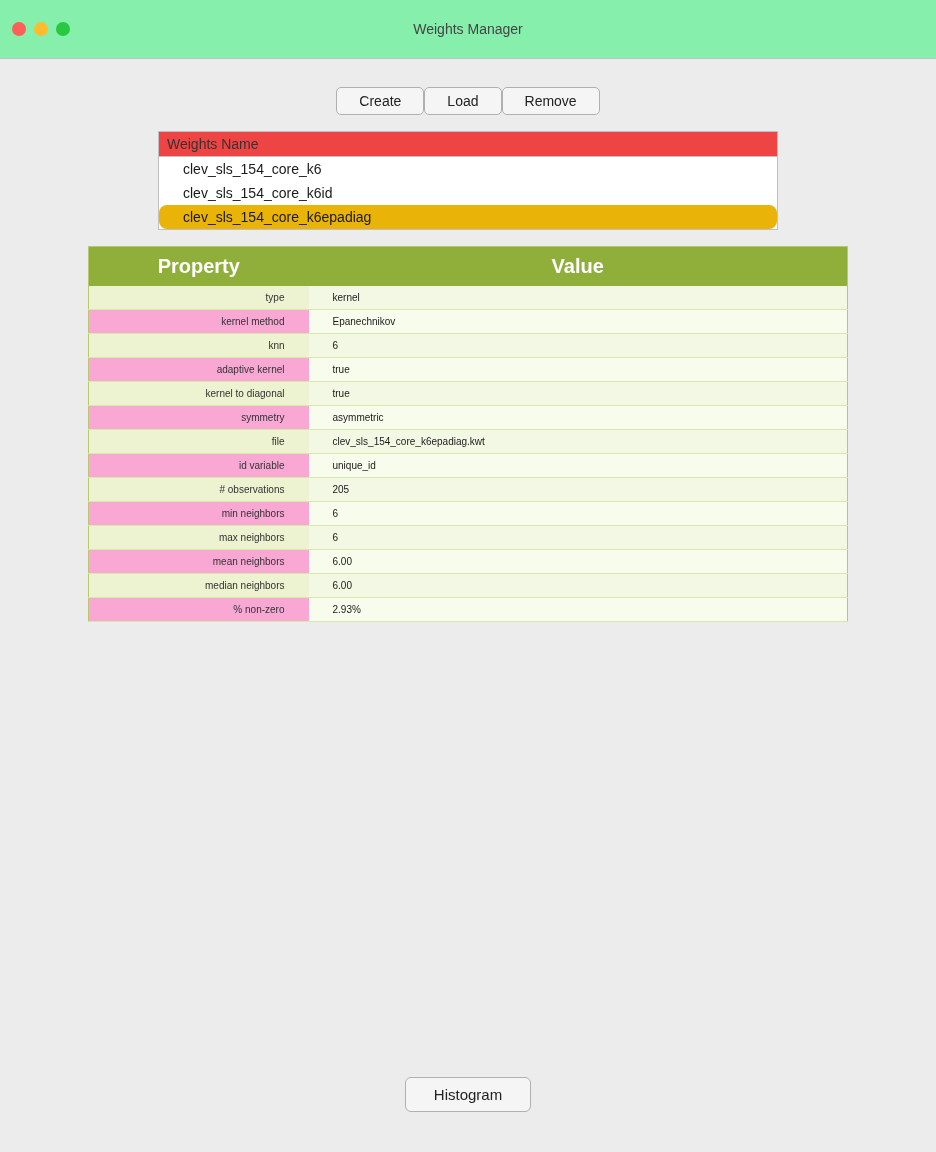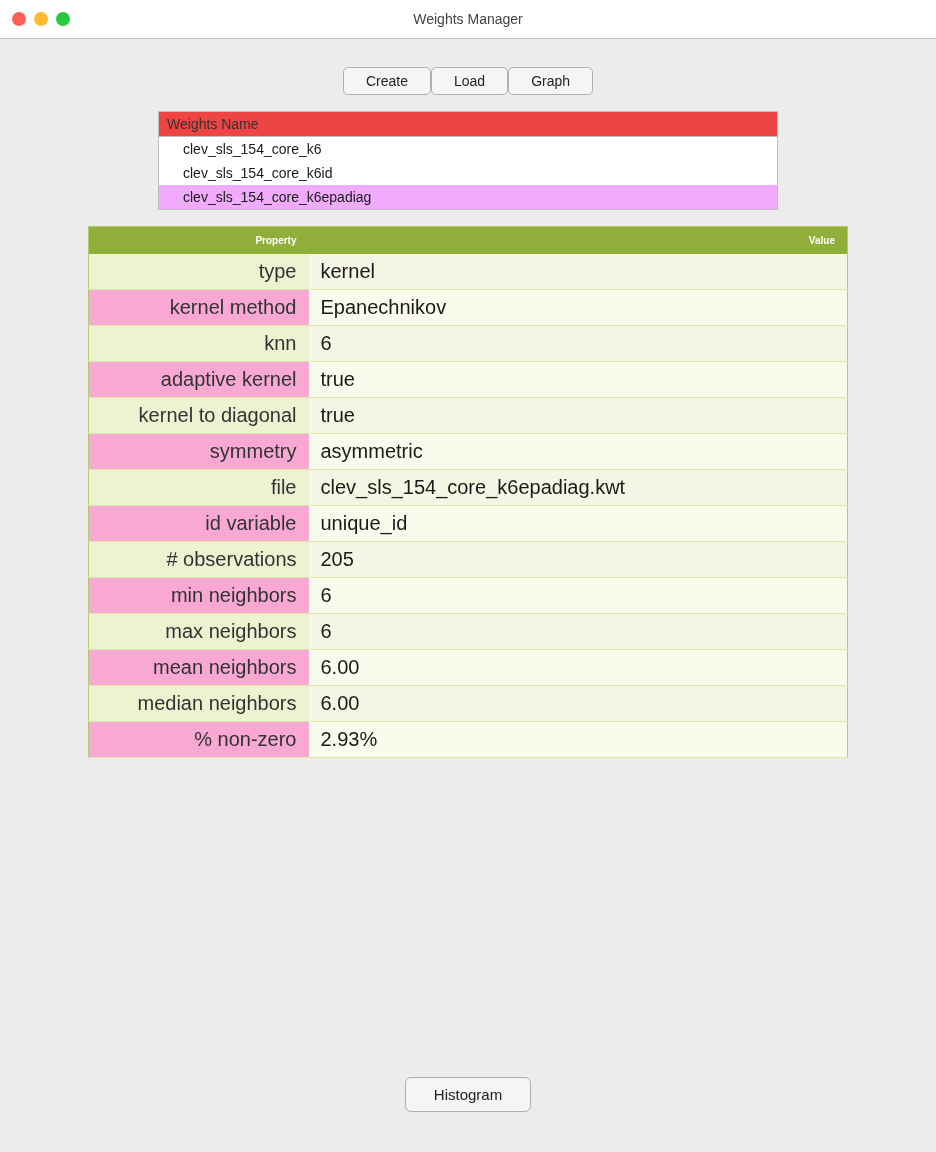--- a/index.html
+++ b/index.html
@@ -19,22 +19,22 @@
       flex-direction: column;
       align-items: stretch;
       overflow: hidden;
     }
 
     
     .title-bar {
       display: flex;
       align-items: center;
       justify-content: center;
-      height: 39px;
-      background: #ffffff;
+      height: 59px;
+      background: #86efac;
       border-bottom: 1px solid #c0c0c0;
       position: relative;
       flex-shrink: 0;
     }
 
     .title-bar-buttons {
       position: absolute;
       left: 12px;
       display: flex;
       gap: 8px;
@@ -100,42 +100,43 @@
       border-bottom: 1px solid #c0c0c0;
     }
 
     .weights-list-item {
       padding: 4px 24px;
       font-size: 14px;
       cursor: pointer;
     }
 
     .weights-list-item.selected {
-      background: #f0abfc;
+      background: #eab308;
+      border-radius: 8px;
     }
 
     
     .properties-table {
       width: 760px;
       border-collapse: collapse;
       border: 1px solid #b8c870;
     }
 
     .properties-table thead tr th {
       background: #8fae3a;
       color: #fff;
       font-weight: bold;
+      font-size: 20px;
+      padding: 8px 12px;
+      text-align: center;
+    }
+
+    .properties-table tbody tr td {
+      padding: 6px 24px;
       font-size: 10px;
-      padding: 8px 12px;
-      text-align: right;
-    }
-
-    .properties-table tbody tr td {
-      padding: 6px 12px;
-      font-size: 20px;
       border-bottom: 1px solid #d8e8a8;
     }
 
     .properties-table tbody tr td:first-child {
       text-align: right;
       color: #333;
       width: 220px;
       background: #f9a8d4;
     }
 
@@ -179,21 +180,21 @@
     <button class="tb-btn maximize"></button>
   </div>
   <span class="title-text">Weights Manager</span>
 </div>
 
 <div class="main-content">
 
   <div class="top-buttons">
     <button class="btn">Create</button>
     <button class="btn">Load</button>
-    <button class="btn">Graph</button>
+    <button class="btn">Remove</button>
   </div>
 
   <div class="weights-list-container">
     <div class="weights-list-header">Weights Name</div>
 
   <div class="weights-list-item">clev_sls_154_core_k6</div>
       <div class="weights-list-item">clev_sls_154_core_k6id</div>
       <div class="weights-list-item selected">clev_sls_154_core_k6epadiag</div>
     </div>
 

